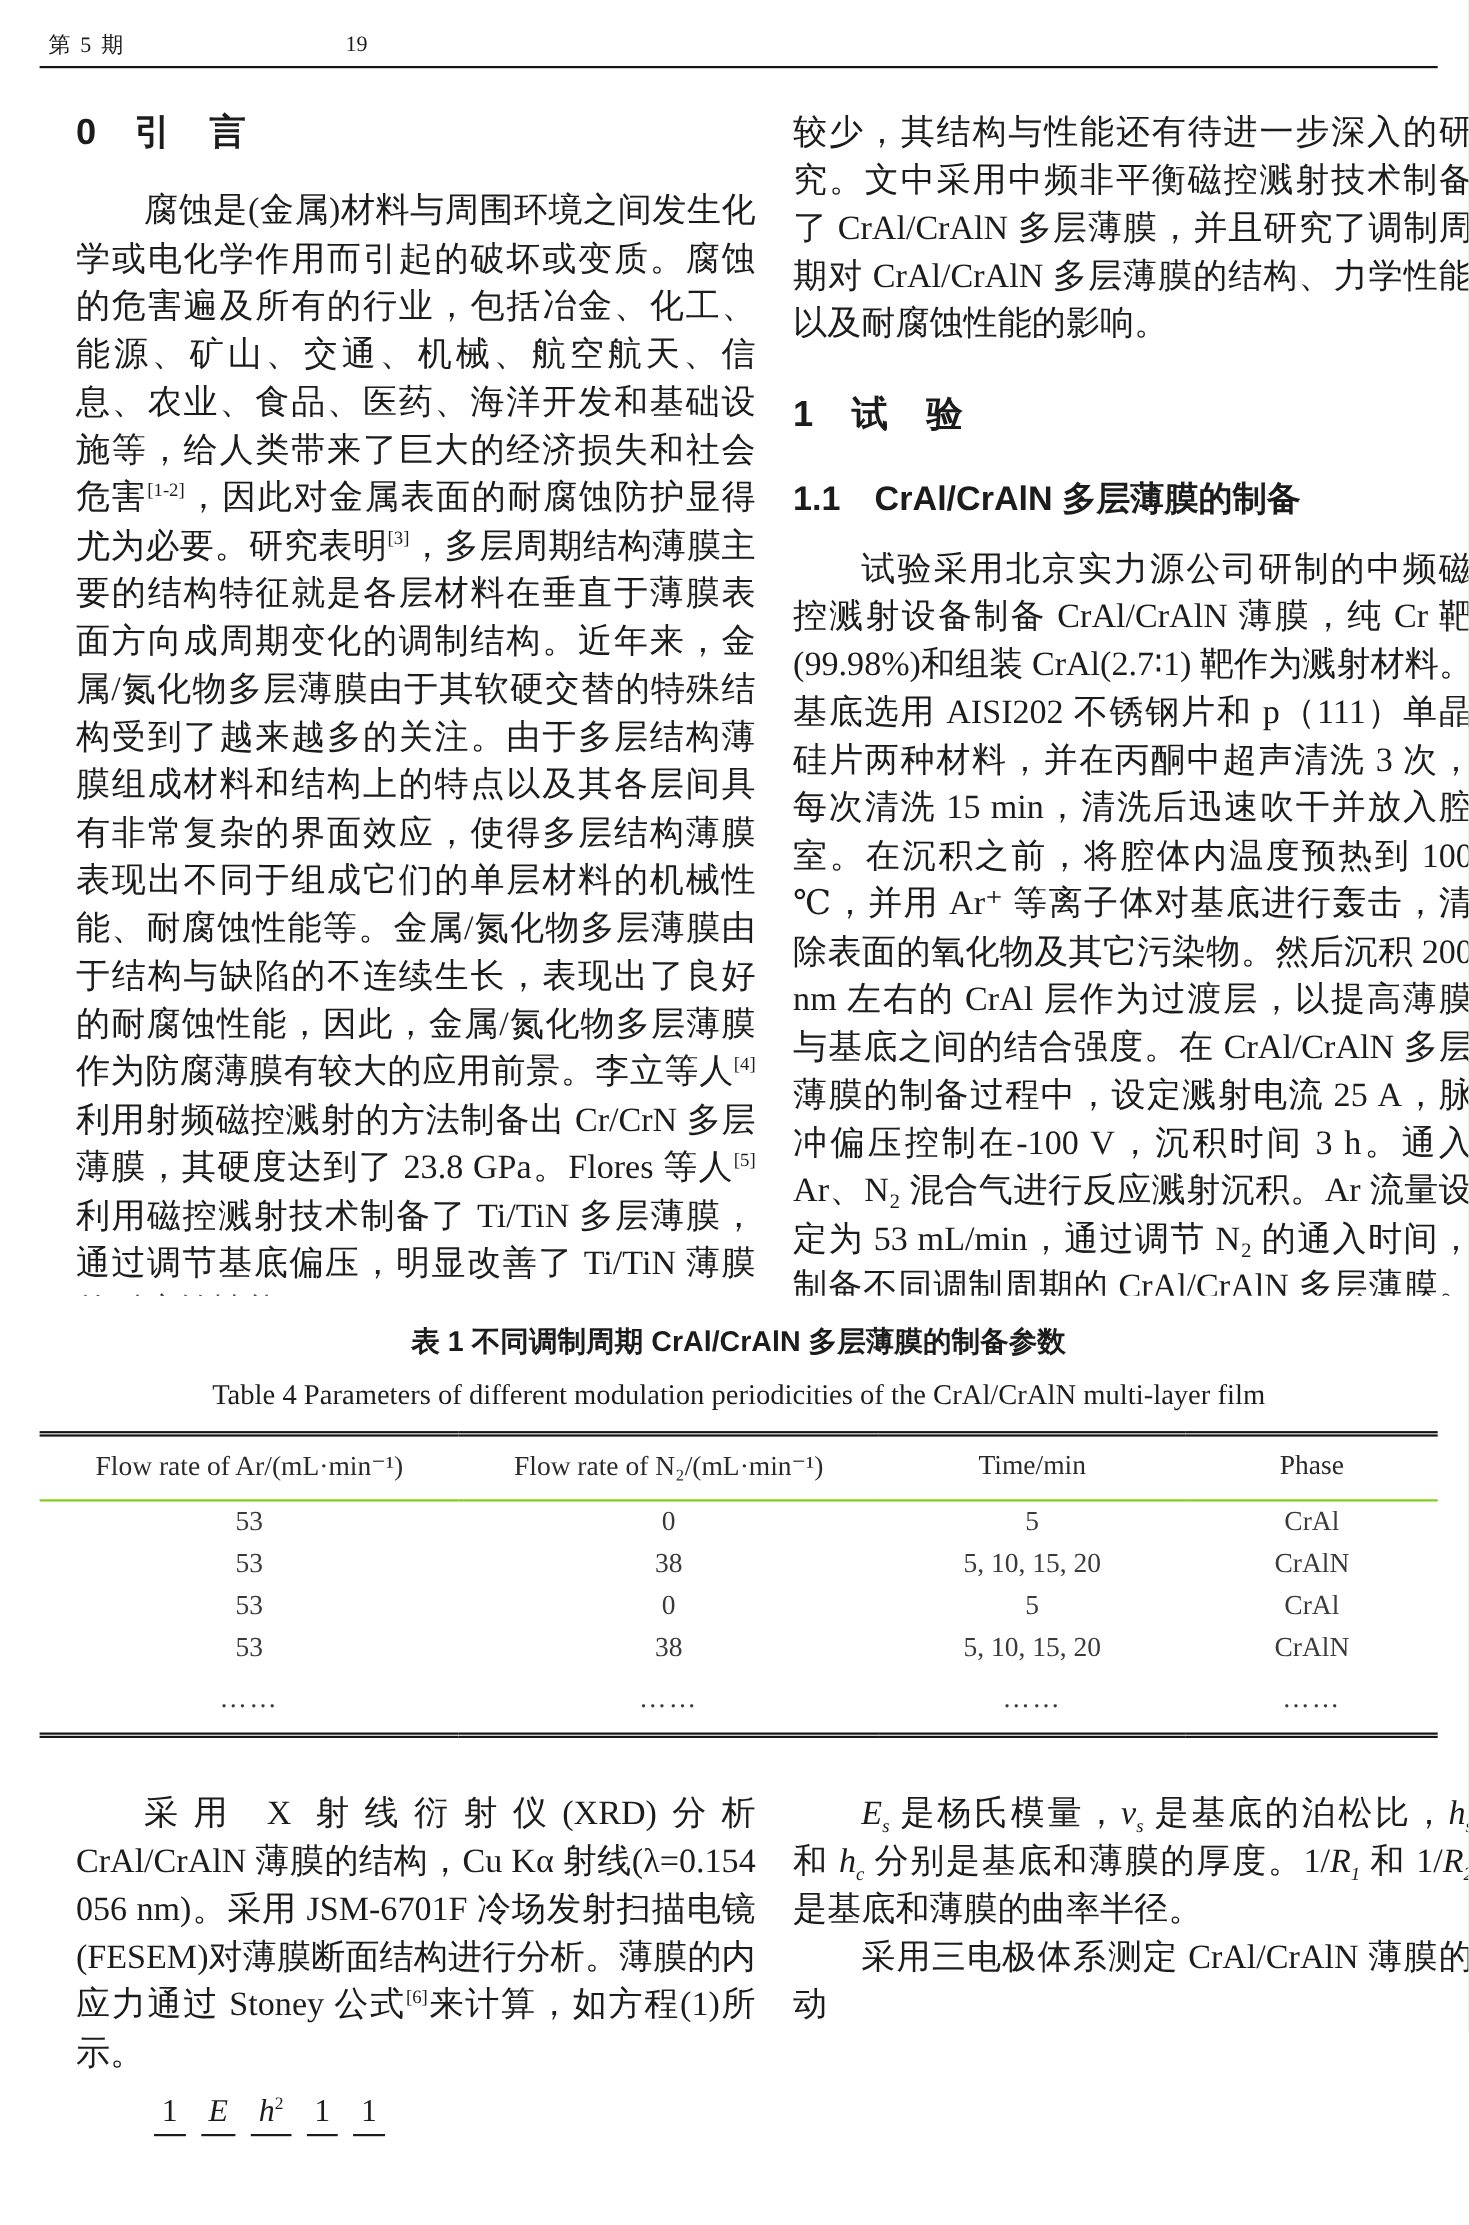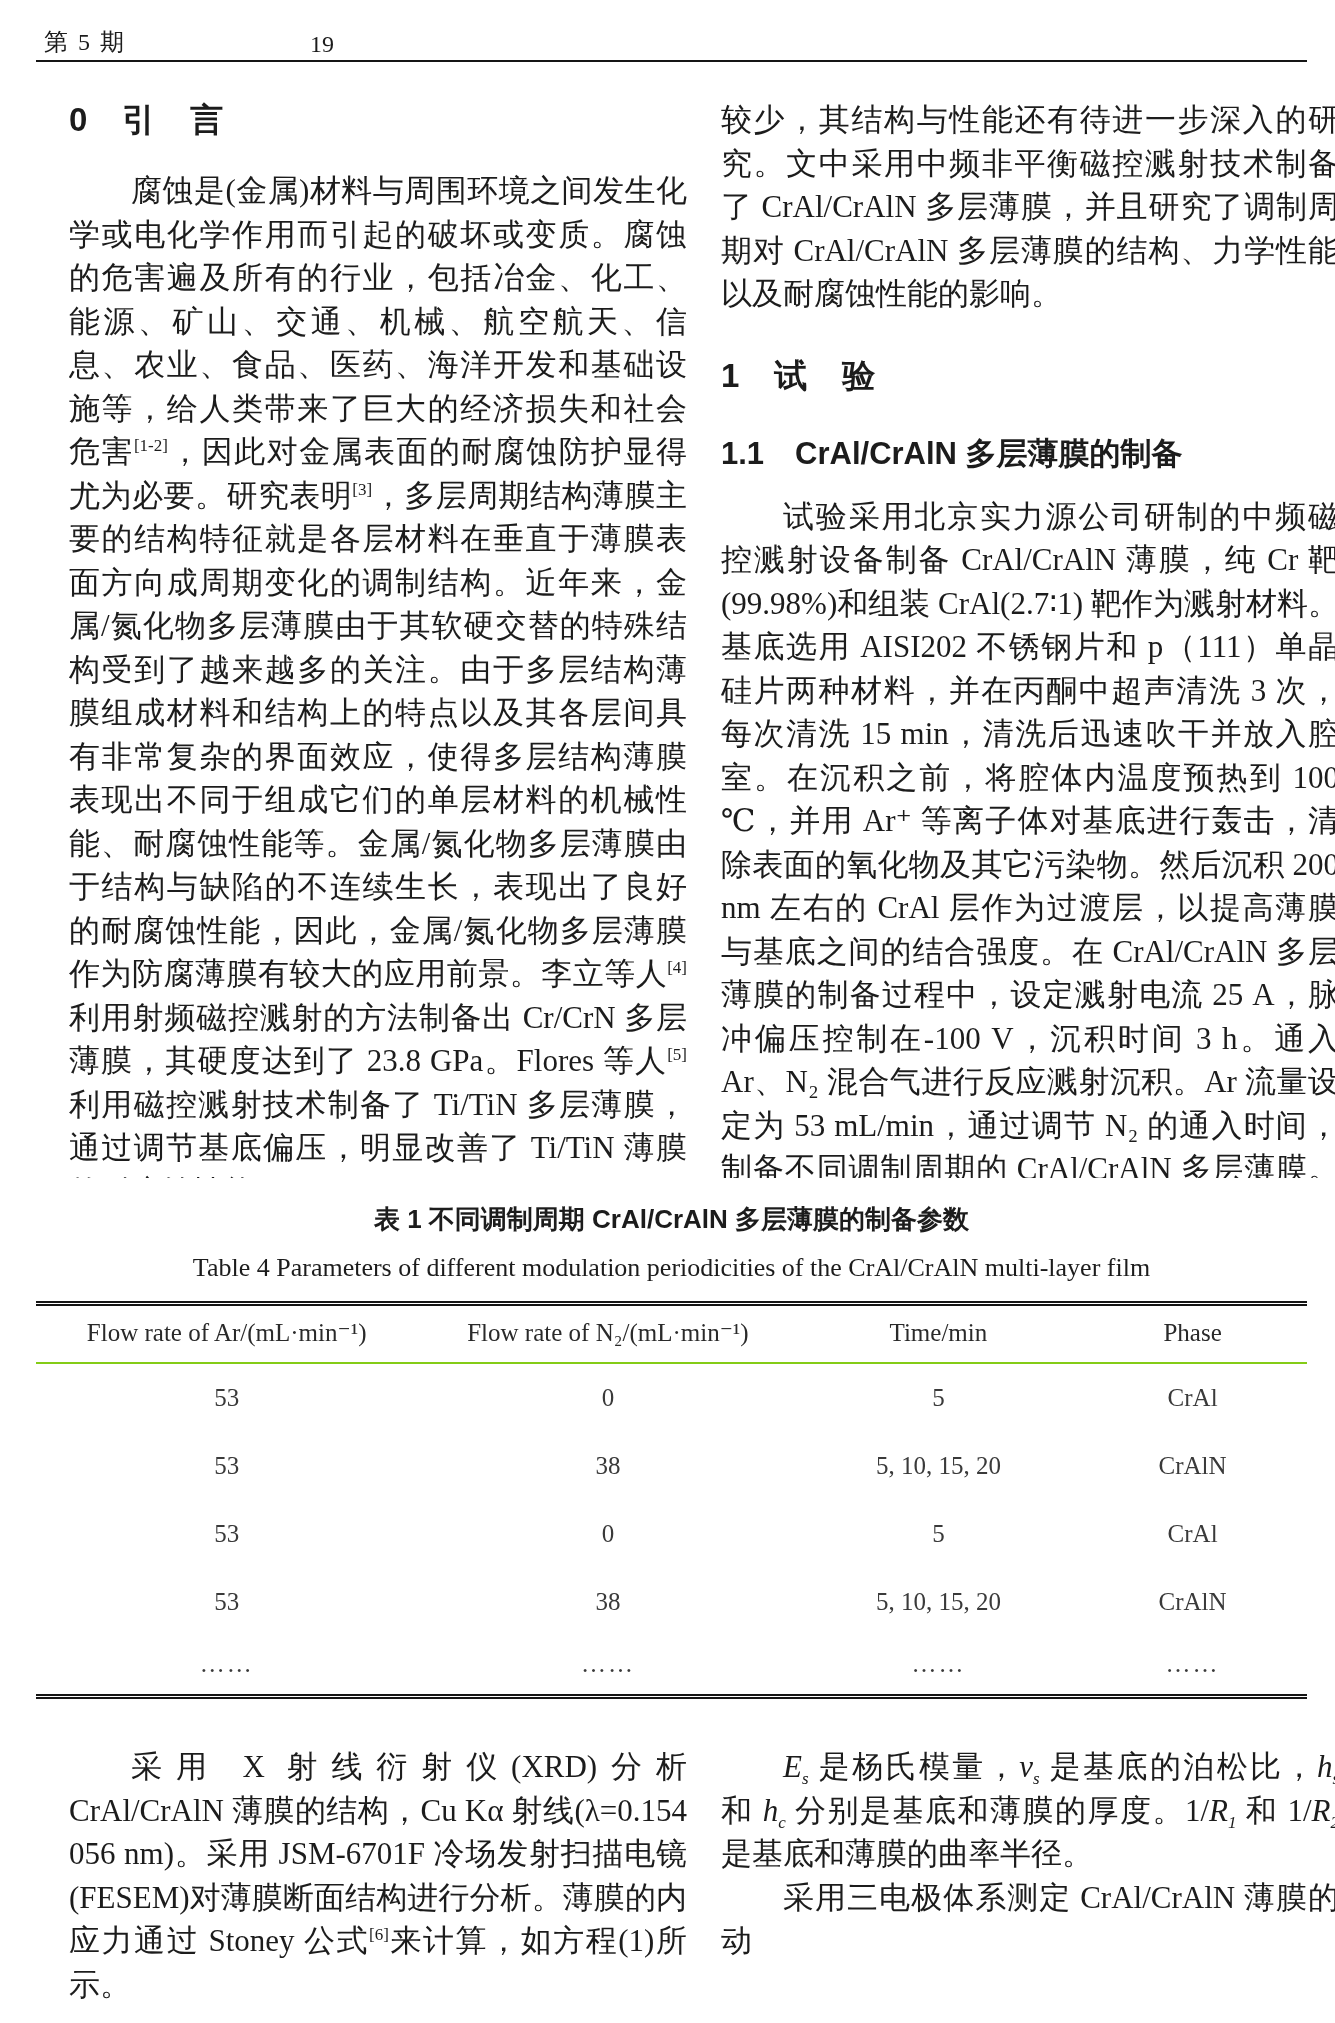--- a/index.html
+++ b/index.html
@@ -2,21 +2,21 @@
 <html><head>
 <meta charset="utf-8">
 <style>
   html,body{margin:0;padding:0;background:#e8e8e8;}
   .page{
     position:relative;width:1335px;height:2023px;background:#ffffff;
     box-sizing:border-box;padding:22px 28px 0 36px;overflow:hidden;
     color:#1c1c1c;font-family:"Liberation Serif","DejaVu Serif",serif;
   }
   
-  .page-header{display:flex;align-items:flex-end;font-size:24px;height:36px;padding:0 8px;}
+  .page-header{display:flex;align-items:center;font-size:20px;height:36px;padding:0 8px;}
   .ph-issue{width:170px;letter-spacing:2px;}
   .ph-title{flex:1;text-align:center;letter-spacing:1px;}
   .ph-num{width:120px;text-align:right;}
   .header-rule{border:none;border-top:2.5px solid #151515;margin:2px 0 0 0;}
   
   .columns{display:flex;gap:34px;margin-left:33px;}
   .col{flex:0 0 618px;width:618px;text-align:justify;overflow:hidden;}
   .columns.top{margin-top:36px;height:1080px;}
   .columns.bottom{margin-top:46px;height:392px;}
   p{margin:0;font-size:31px;line-height:43.5px;}
@@ -27,21 +27,21 @@
   .var{font-style:italic;}
   h2.sec{font-family:"Liberation Sans","DejaVu Sans",sans-serif;font-size:33px;font-weight:700;margin:38px 0 26px 0;letter-spacing:1px;}
   h3.subsec{font-family:"Liberation Sans","DejaVu Sans",sans-serif;font-size:31px;font-weight:700;margin:34px 0 20px 0;}
   .col > :first-child{margin-top:0;}
   
   .table-block{margin-top:24px;}
   .tcap-cn{text-align:center;font-family:"Liberation Sans","DejaVu Sans",sans-serif;font-weight:700;font-size:26px;}
   .tcap-en{text-align:center;font-size:26px;margin:16px 0 18px 0;}
   table.t1{width:100%;border-collapse:collapse;border-top:5px double #151515;border-bottom:5px double #151515;}
   table.t1 th{font-weight:400;font-size:25px;border-bottom:2px solid #84cc16;padding:12px 0 15px 0;color:#2a2a2a;}
-  table.t1 td{text-align:center;font-size:25px;padding:20px 0;color:#3a3a3a;}
+  table.t1 td{text-align:center;font-size:25px;padding:5px 0;color:#3a3a3a;}
   table.t1 tr.dots td{padding:14px 0 16px 0;letter-spacing:2px;}
   
   .formula{display:flex;align-items:center;font-size:29px;margin-top:16px;padding-left:64px;}
   .f-main{display:inline-flex;align-items:center;}
   .frac{display:inline-grid;justify-items:stretch;text-align:center;margin:0 7px;line-height:1.15;}
   .frac .num{border-bottom:2px solid #1c1c1c;padding:0 7px 4px 7px;}
 </style>
 </head>
 <body>
 

